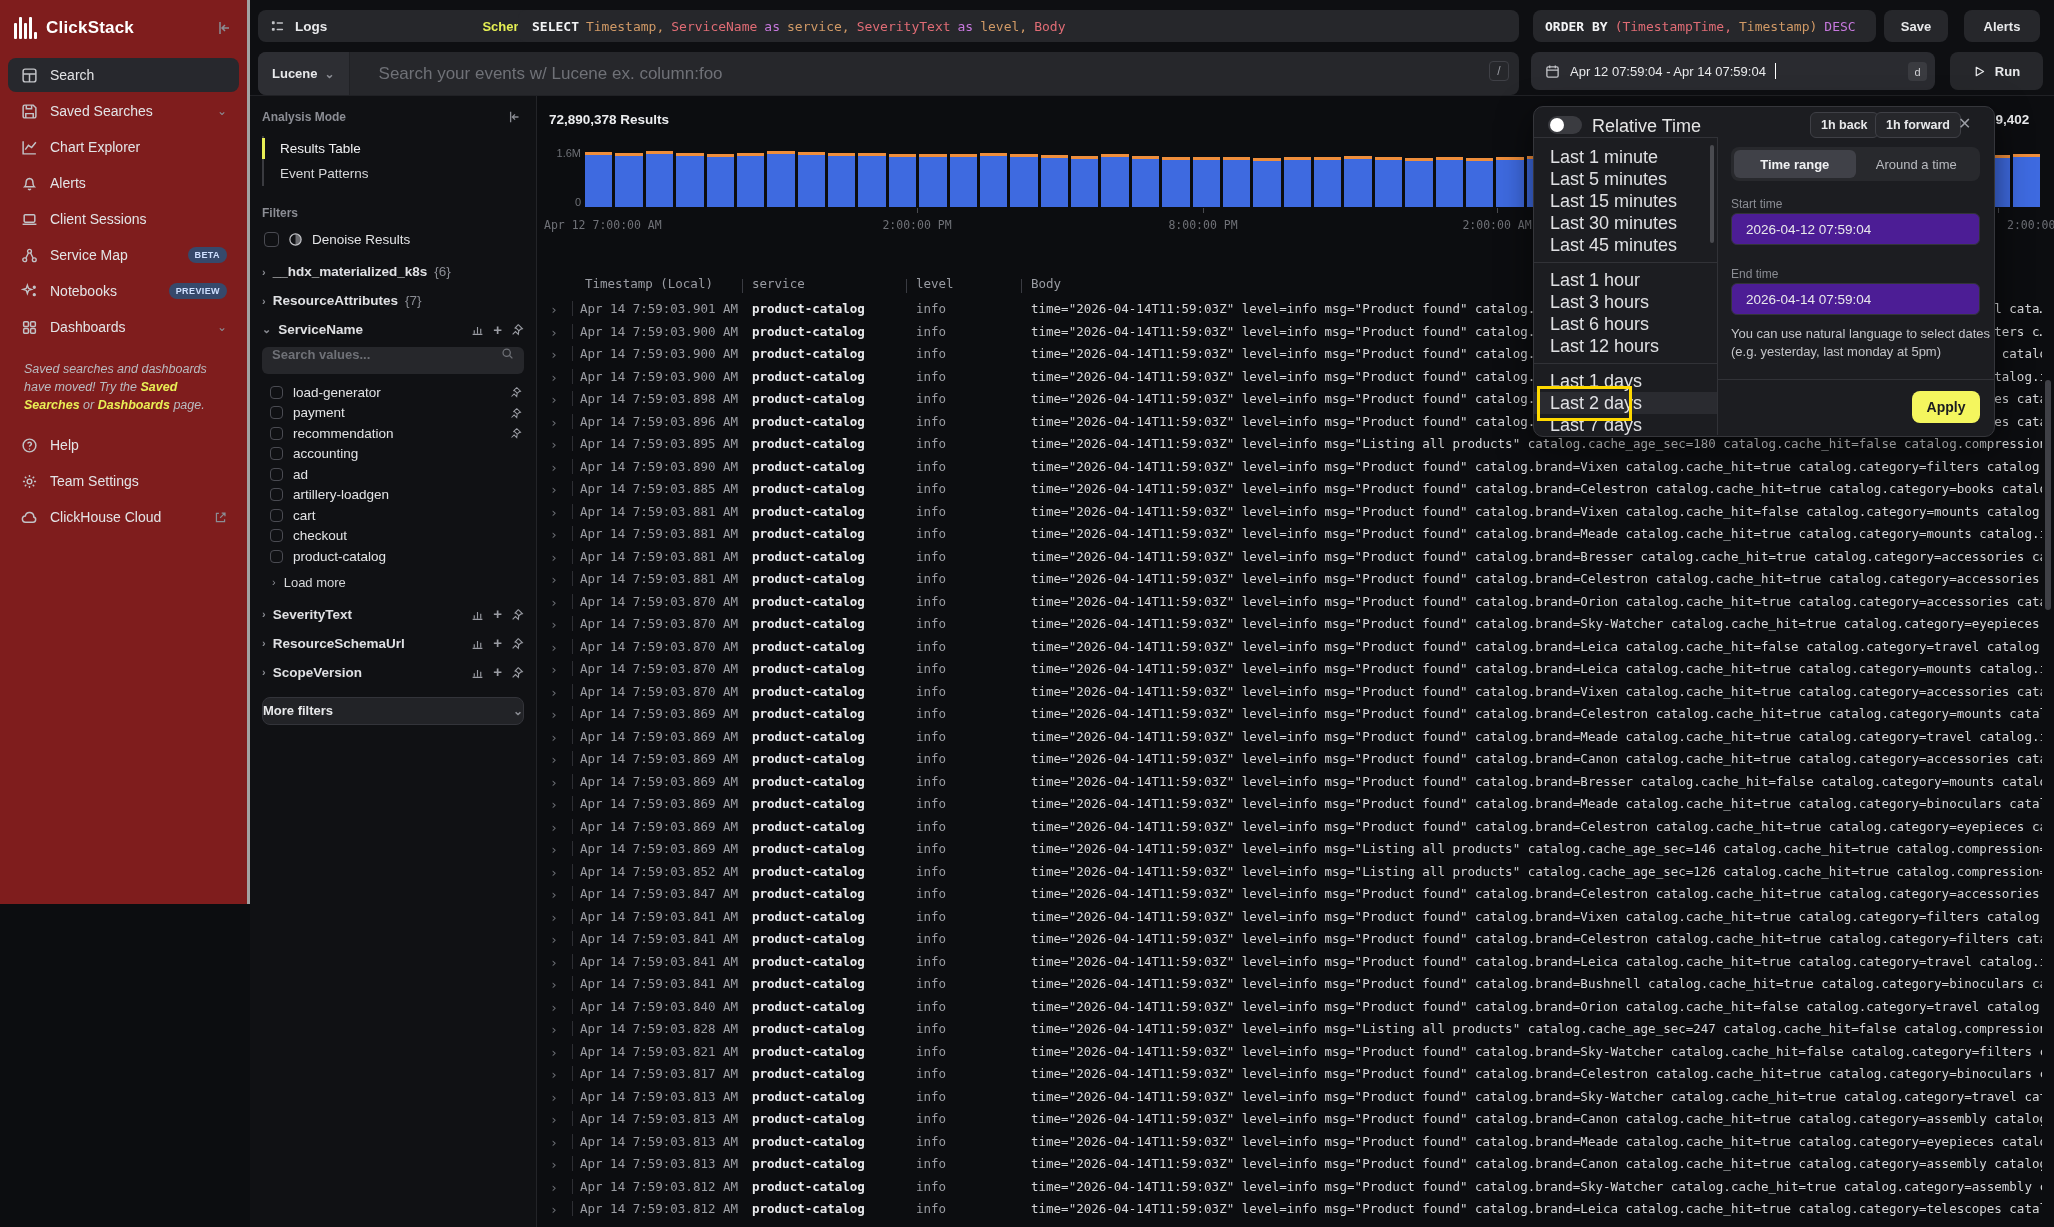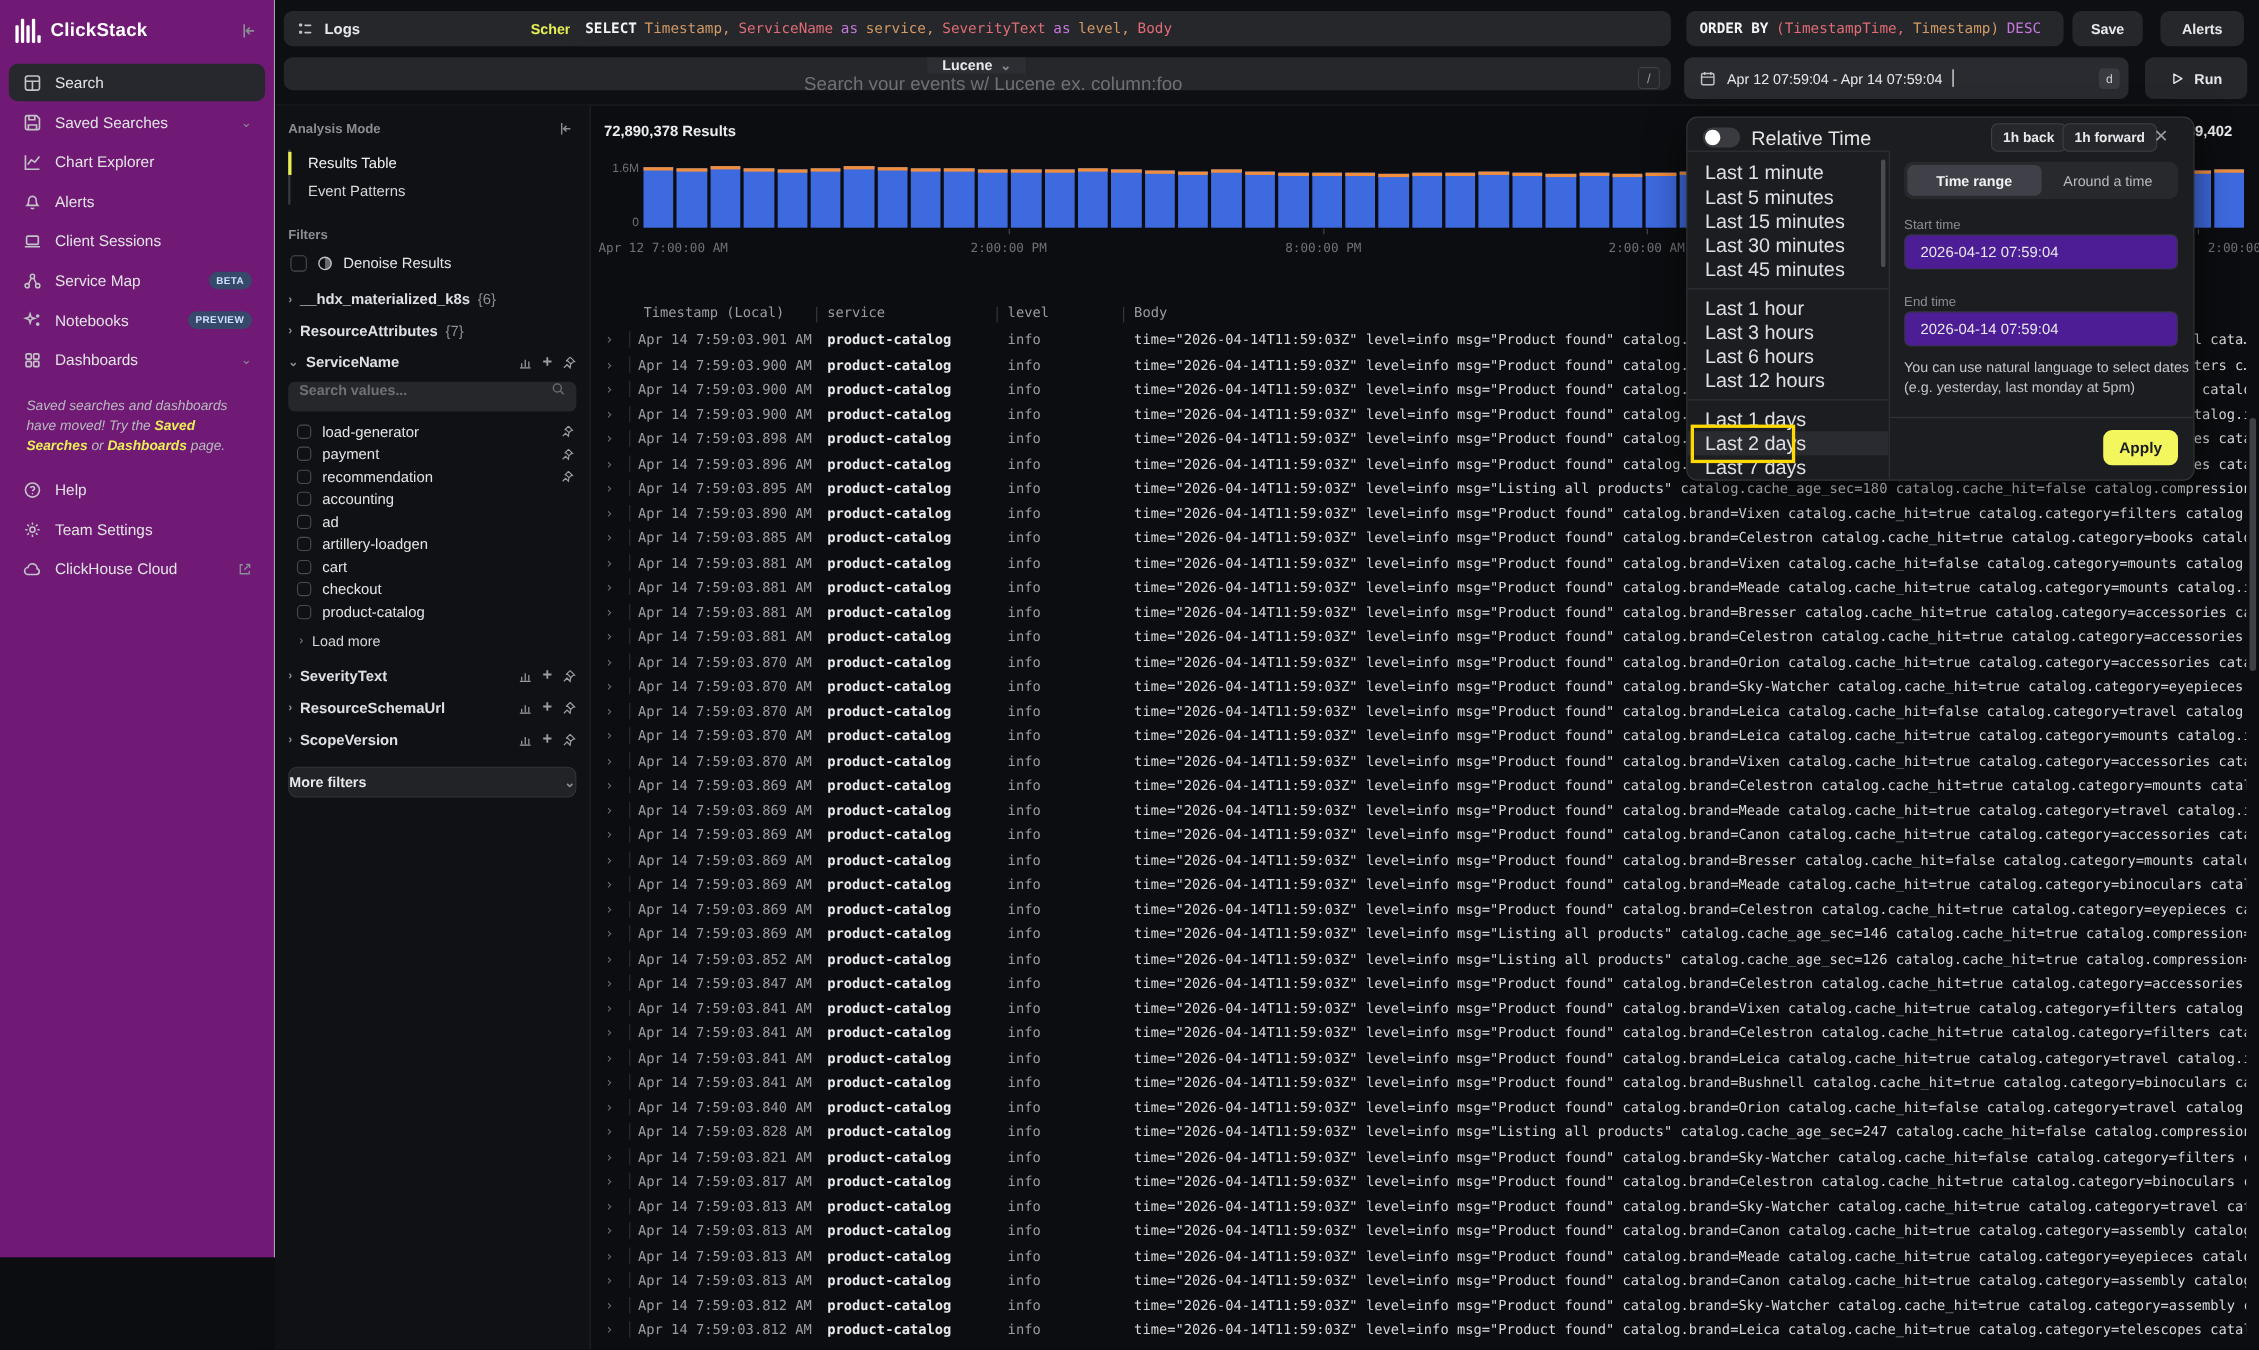--- a/index.html
+++ b/index.html
@@ -2,22 +2,22 @@
 <html><head>
 <meta charset="utf-8">
 <style>
   * { margin:0; padding:0; box-sizing:border-box; }
   html,body { background:#0c0d10; }
   .stage { position:relative; width:2054px; height:1227px; overflow:hidden;
            font-family:"Liberation Sans", sans-serif; color:#e8e9eb; background:#0c0d10; }
   .mono { font-family:"DejaVu Sans Mono", monospace; }
 
   
-  .sidebar { position:absolute; left:0; top:0; width:250px; height:1143px;
-             background:#701a75; border-right:1px solid #a3a3a3; }
+  .sidebar { position:absolute; left:0; top:0; width:250px; height:904px;
+             background:#7f1d1d; border-right:3px solid #a3a3a3; }
   .logo-row { display:flex; align-items:center; height:56px; padding:0 14px; }
   .logo-mark { display:flex; align-items:flex-end; gap:2px; height:22px; margin-right:9px; }
   .logo-mark i { display:block; width:3px; background:#fff; border-radius:1px; }
   .logo-text { font-size:17px; font-weight:700; color:#fff; letter-spacing:.2px; flex:1; }
   .collapse-ic { color:#8b8d94; }
   .nav-item { position:relative; display:flex; align-items:center; gap:12px; height:34px;
               margin:2px 8px; padding:0 12px; border-radius:8px; color:#e3e4e6; font-size:14px; cursor:pointer; }
   .nav-item.active { background:#27282d; }
   .nav-ic { width:18px; height:18px; color:#c2c3c7; flex:none; display:flex; align-items:center; justify-content:center; }
   .nav-badge { font-size:9px; font-weight:700; letter-spacing:.4px; color:#cfe0ff;
@@ -38,21 +38,21 @@
   .schema { margin-left:auto; color:#e5ef53; font-weight:600; }
   .updown { color:#6f7177; font-size:8px; line-height:7px; display:flex; flex-direction:column; }
   .sql-box { left:268px; top:10px; width:1001px; height:32px; padding:0 14px; white-space:nowrap; overflow:hidden; }
   .order-box { left:1283px; top:10px; width:343px; height:32px; padding:0 12px; white-space:nowrap; overflow:hidden; }
   .tok-kw { color:#f3f4f6; font-weight:700; margin-right:8px; }
   .tok-orange { color:#d19a66; } .tok-red { color:#e06c75; } .tok-purple { color:#c678dd; }
   .sql-box span, .order-box span { margin-right:7px; font-size:13px; }
   .btn { justify-content:center; font-weight:600; cursor:pointer; }
   .save-btn { left:1634px; top:10px; width:64px; height:32px; }
   .alerts-btn { left:1714px; top:10px; width:76px; height:32px; }
-  .search-wrap { left:8px; top:52px; width:1261px; height:30px; padding:0; overflow:hidden;flex-direction:column; }
+  .search-wrap { left:8px; top:52px; width:1261px; height:43px; padding:0; overflow:hidden; }
   .lucene-seg { display:flex; align-items:center; gap:7px; height:100%; padding:0 14px;
                 background:#2d2e33; border-right:1px solid #202125; font-weight:600; }
   .search-placeholder { color:#6f7177; margin-left:29px; font-size:17px; }
   .slash-key { position:absolute; right:10px; top:9px; width:20px; height:20px; border:1px solid #3f4046;
                border-radius:4px; color:#9a9ca3; display:flex; align-items:center; justify-content:center; font-size:12px; }
   .time-box { left:1281px; top:52px; width:404px; height:38px; padding:0 12px; gap:9px; background:#2a2b30; }
   .caret { width:1px; height:16px; background:#fff; }
   .d-key { position:absolute; right:8px; top:10px; width:19px; height:19px; background:#3a3b40;
            border-radius:4px; color:#d0d1d4; font-size:11px; display:flex; align-items:center; justify-content:center; }
   .run-btn { left:1700px; top:52px; width:93px; height:38px; gap:9px; }

